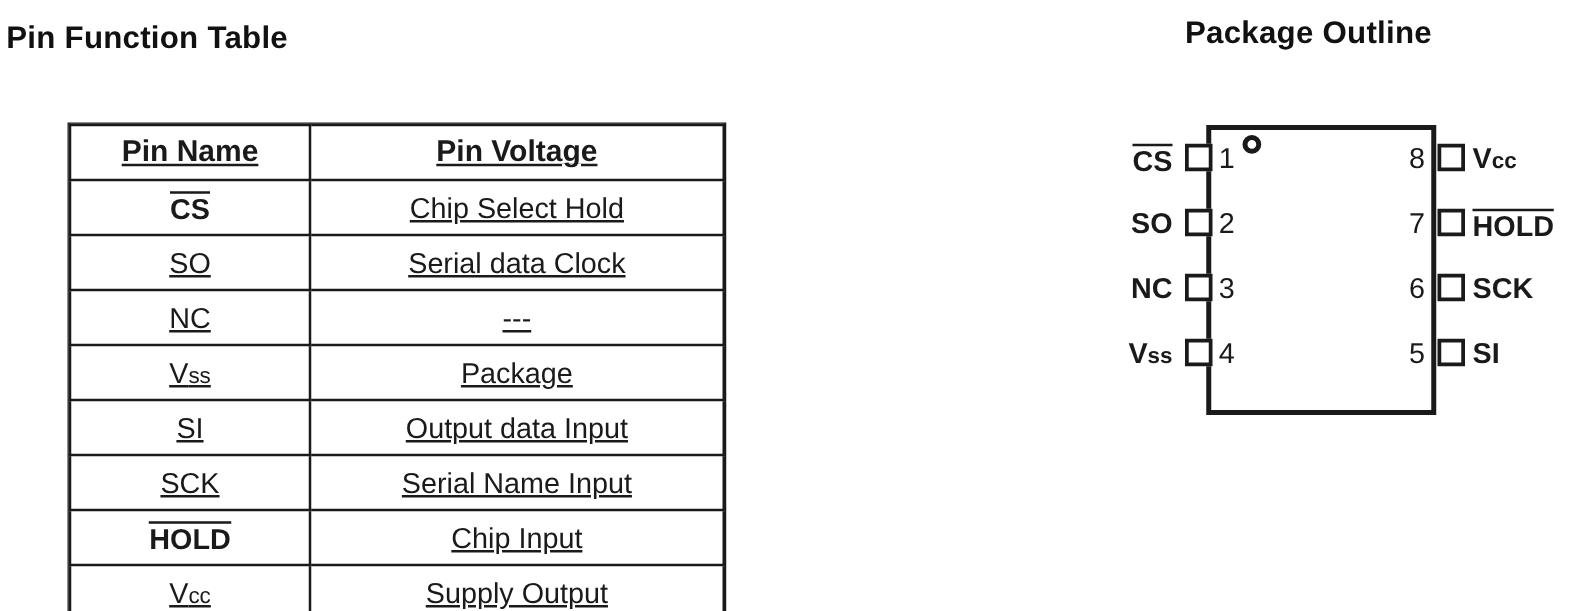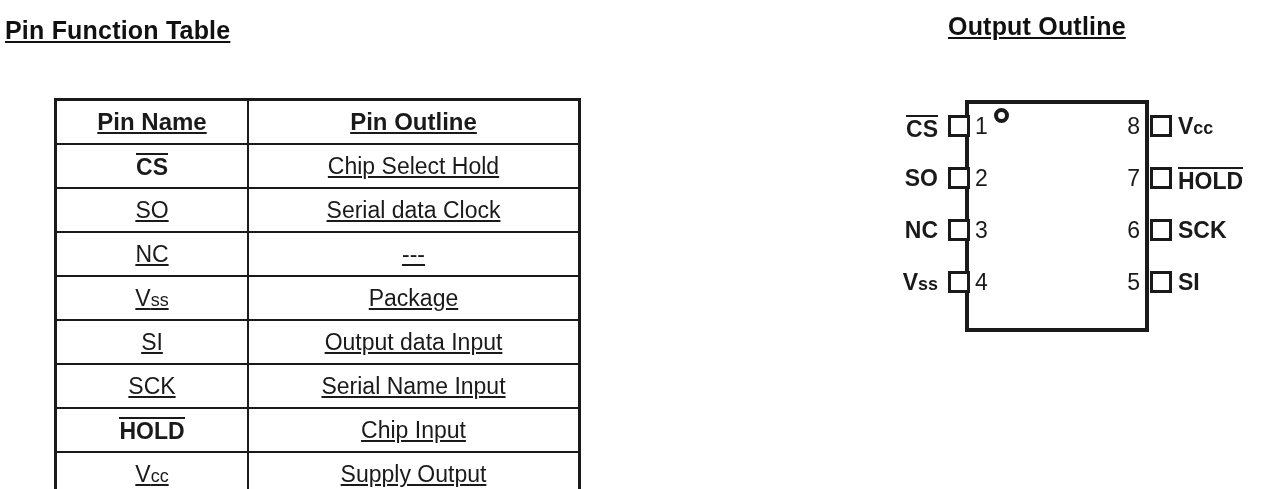--- a/index.html
+++ b/index.html
@@ -17,21 +17,20 @@
   }
 
   
   .section-title {
     position: absolute;
     font-weight: bold;
     font-size: 25px;
     letter-spacing: 0.2px;
     color: #111111;
     white-space: nowrap;
-    text-decoration: underline;
   }
   #title-table { left: 5px;  top: 16px; }
   #title-pkg   { left: 948px; top: 12px; }
 
   
   #pin-table {
     position: absolute;
     left: 55px;
     top: 99px;
     width: 523px;
@@ -138,31 +137,31 @@
   .pin-label.left  { width: 78px; left: 0px; text-align: right; }
   .pin-label.right { left: 318px; text-align: left; }
 
   .sc { font-size: 0.78em; }
 </style>
 </head>
 <body>
 
 <div id="title-table" class="section-title">Pin Function Table</div>
 
-<div id="title-pkg" class="section-title">Output Outline</div>
+<div id="title-pkg" class="section-title">Package Outline</div>
 
 <table id="pin-table">
   <colgroup>
     <col class="c-name">
     <col class="c-func">
   </colgroup>
   <thead>
     <tr>
       <th>Pin Name</th>
-      <th>Pin Outline</th>
+      <th>Pin Voltage</th>
     </tr>
   </thead>
   <tbody id="pin-table-body">
       <tr>
         <td><span class="ovl bold">CS</span></td>
         <td>Chip Select Hold</td>
       </tr>
       <tr>
         <td>SO</td>
         <td>Serial data Clock</td>

